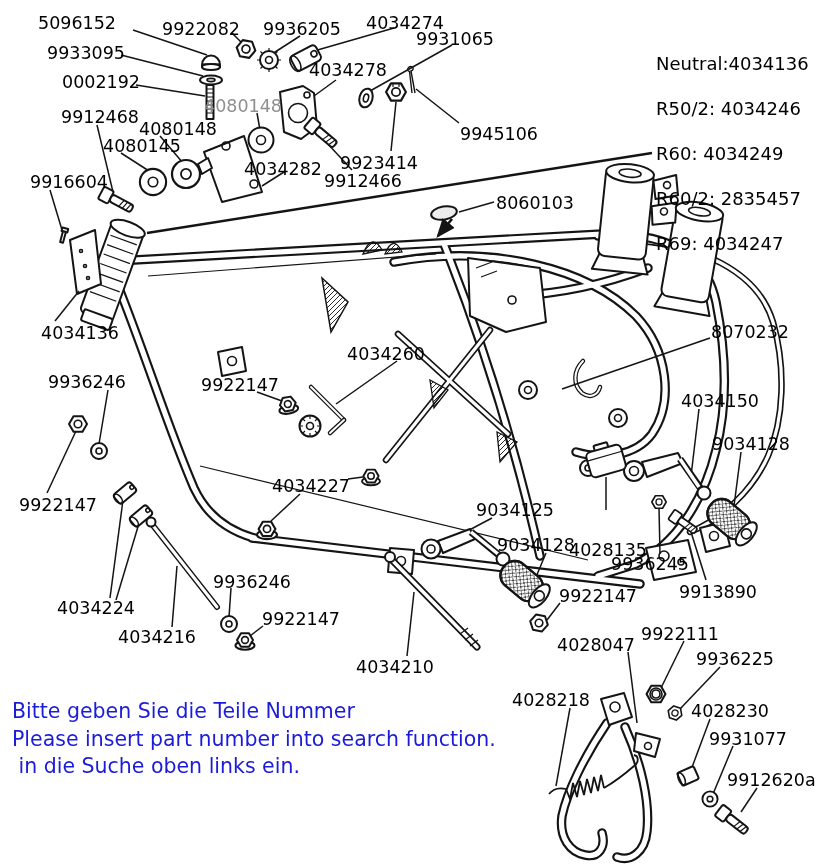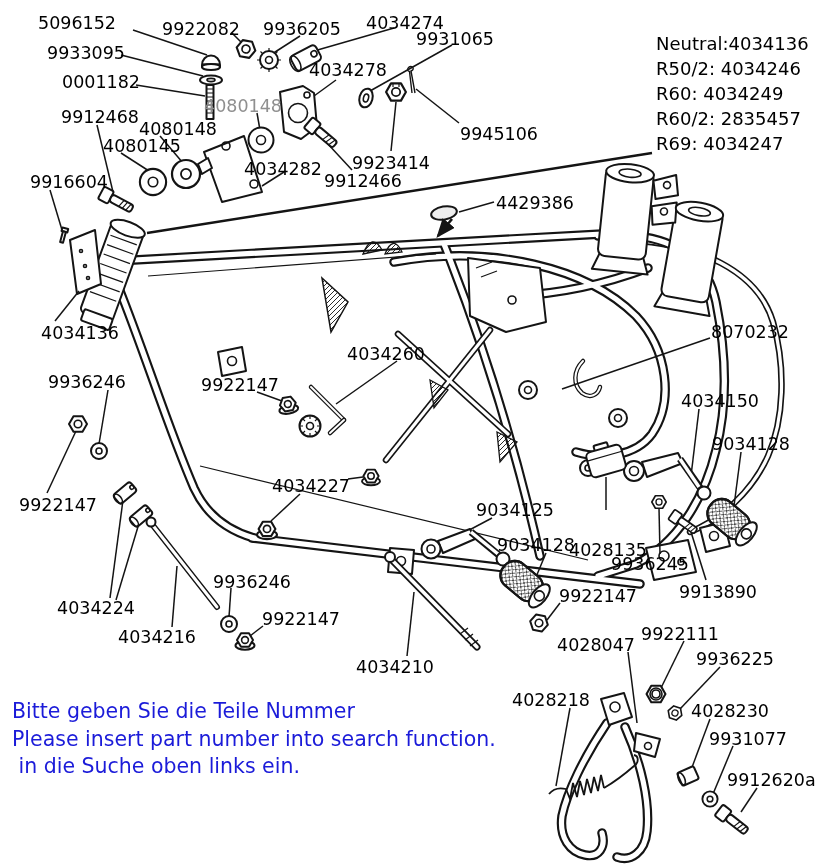--- a/index.html
+++ b/index.html
@@ -2,21 +2,21 @@
 <html><head>
 <meta charset="utf-8">
 <style>
   html,body{margin:0;padding:0;background:#fff;}
   .stage{position:relative;width:823px;height:865px;background:#ffffff;overflow:hidden;
          font-family:"DejaVu Sans",sans-serif;}
   .stage svg{position:absolute;left:0;top:0;}
   .pl{position:absolute;font-size:17.5px;line-height:20px;color:#000;white-space:nowrap;}
   .pl.ghost{color:#8f8f8f;}
   .modelkey{position:absolute;left:656px;top:31px;font-size:18px;line-height:25px;color:#000;}
-  .modelkey div{white-space:pre;}
+  .modelkey div{white-space:pre;margin-top:20px;}
   .notice{position:absolute;left:12px;top:698px;font-size:20.5px;line-height:27.5px;color:#1b1bd9;}
   .notice div{white-space:pre;}
   
   .tb{stroke:#141414;stroke-width:9.5;fill:none;stroke-linecap:round;stroke-linejoin:round;}
   .tw{stroke:#ffffff;stroke-width:5.2;fill:none;stroke-linecap:round;stroke-linejoin:round;}
   .mb{stroke:#141414;stroke-width:6.5;fill:none;stroke-linecap:round;}
   .mw{stroke:#ffffff;stroke-width:3.2;fill:none;stroke-linecap:round;}
   .ld{stroke:#141414;stroke-width:1.5;fill:none;}
   .pt{stroke:#141414;stroke-width:2;fill:#ffffff;stroke-linejoin:round;}
   .ptn{stroke:#141414;stroke-width:1.6;fill:none;}
@@ -381,31 +381,31 @@
   </g>
 </svg>
 
   <div class="pl" style="left:38px;top:13px">5096152</div>
   <div class="pl" style="left:162px;top:19px">9922082</div>
   <div class="pl" style="left:263px;top:19px">9936205</div>
   <div class="pl" style="left:366px;top:13px">4034274</div>
   <div class="pl" style="left:416px;top:29px">9931065</div>
   <div class="pl" style="left:47px;top:43px">9933095</div>
   <div class="pl" style="left:309px;top:60px">4034278</div>
-  <div class="pl" style="left:62px;top:72px">0001182</div>
+  <div class="pl" style="left:62px;top:72px">0002192</div>
   <div class="pl ghost" style="left:204px;top:96px">4080148</div>
   <div class="pl" style="left:61px;top:107px">9912468</div>
   <div class="pl" style="left:139px;top:119px">4080148</div>
   <div class="pl" style="left:103px;top:136px">4080145</div>
   <div class="pl" style="left:460px;top:124px">9945106</div>
-  <div class="pl" style="left:352px;top:153px">9923414</div>
+  <div class="pl" style="left:340px;top:153px">9923414</div>
   <div class="pl" style="left:244px;top:159px">4034282</div>
   <div class="pl" style="left:324px;top:171px">9912466</div>
   <div class="pl" style="left:30px;top:172px">9916604</div>
-  <div class="pl" style="left:496px;top:193px">4429386</div>
+  <div class="pl" style="left:496px;top:193px">8060103</div>
   <div class="pl" style="left:41px;top:323px">4034136</div>
   <div class="pl" style="left:48px;top:372px">9936246</div>
   <div class="pl" style="left:201px;top:375px">9922147</div>
   <div class="pl" style="left:347px;top:344px">4034260</div>
   <div class="pl" style="left:711px;top:322px">8070232</div>
   <div class="pl" style="left:681px;top:391px">4034150</div>
   <div class="pl" style="left:712px;top:434px">9034128</div>
   <div class="pl" style="left:19px;top:495px">9922147</div>
   <div class="pl" style="left:272px;top:476px">4034227</div>
   <div class="pl" style="left:476px;top:500px">9034125</div>

